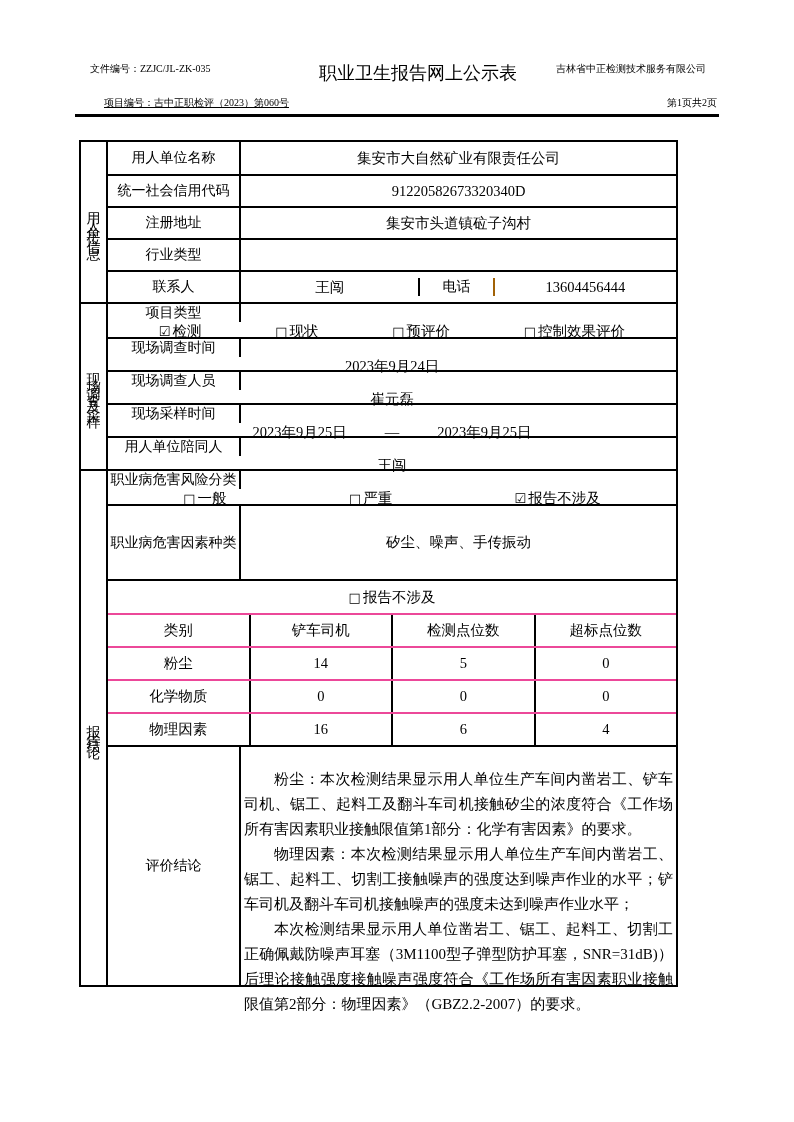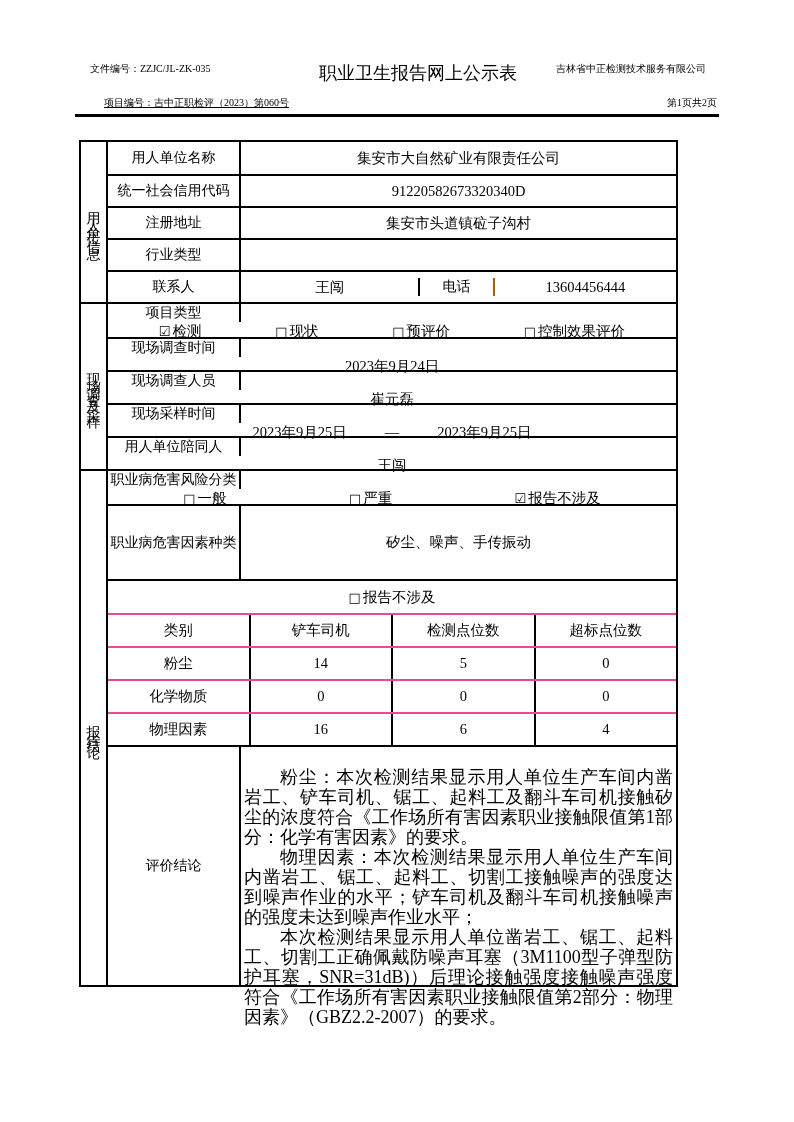--- a/index.html
+++ b/index.html
@@ -69,21 +69,21 @@
   
   .det { flex: 1; min-width: 0; display: flex; flex-direction: column; padding: 0; }
   .det-head { height: 32px; display: flex; align-items: center; justify-content: center; }
   .det-row { display: flex; height: 33px; border-top: 2px solid #ec4899; }
   .det-cell { flex: 1; display: flex; align-items: center; justify-content: center; }
   .det-cell + .det-cell { border-left: 2px solid #000; }
 
   
   .eval-val { display: block; padding: 20px 3px 0 3px; text-align: left; }
   .eval-val p {
-    text-indent: 2em; font-size: 18px; line-height: 20px;
+    text-indent: 2em; font-size: 15px; line-height: 25px;
     text-align: justify;
   }
 </style>
 </head>
 <body>
 
 <div class="page">
 
   <div>
     <span class="hdr-item doc-number">文件编号：ZZJC/JL-ZK-035</span>

